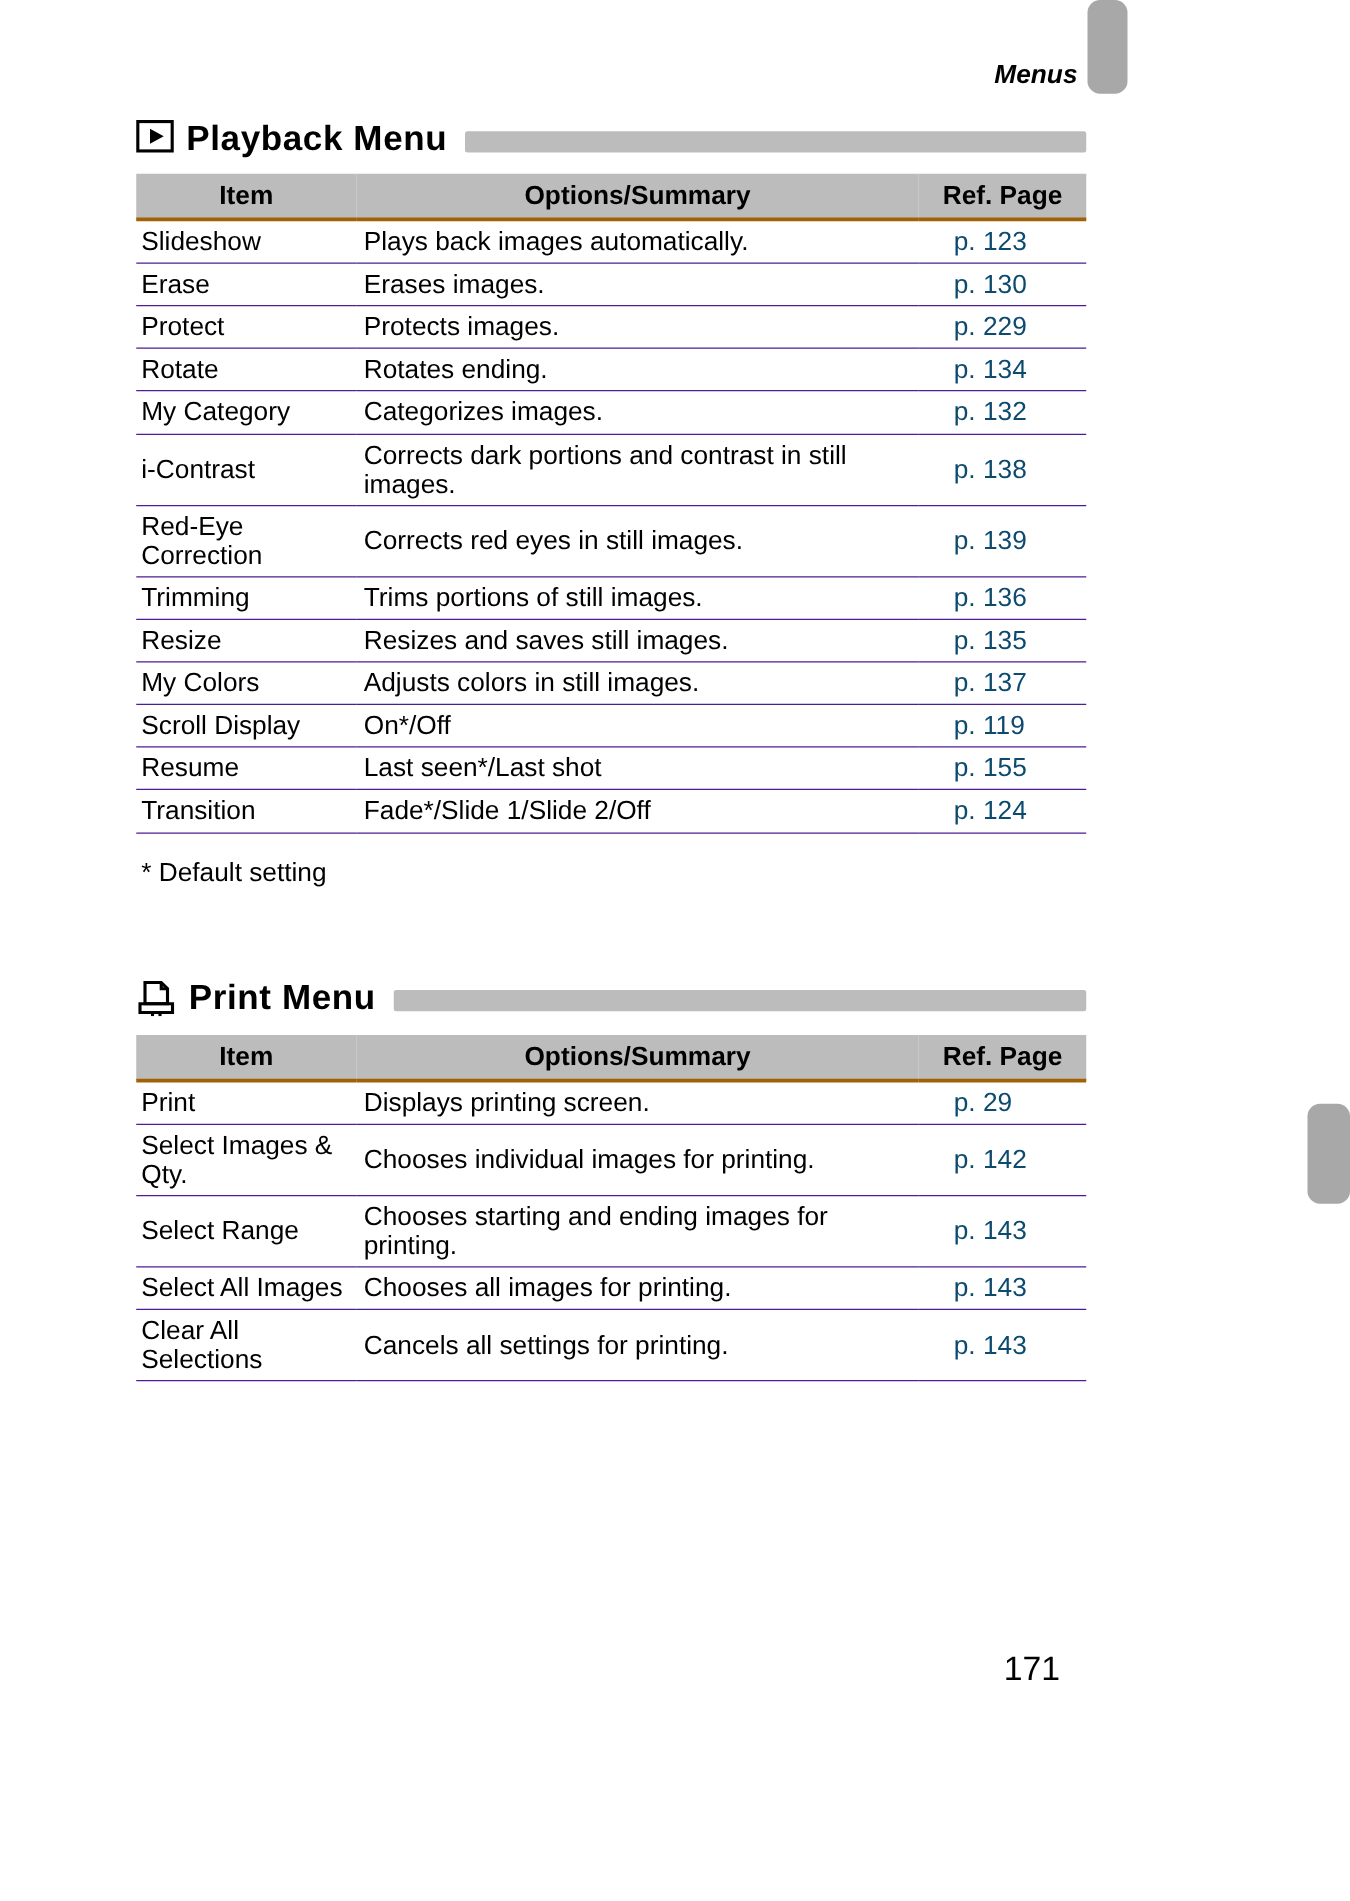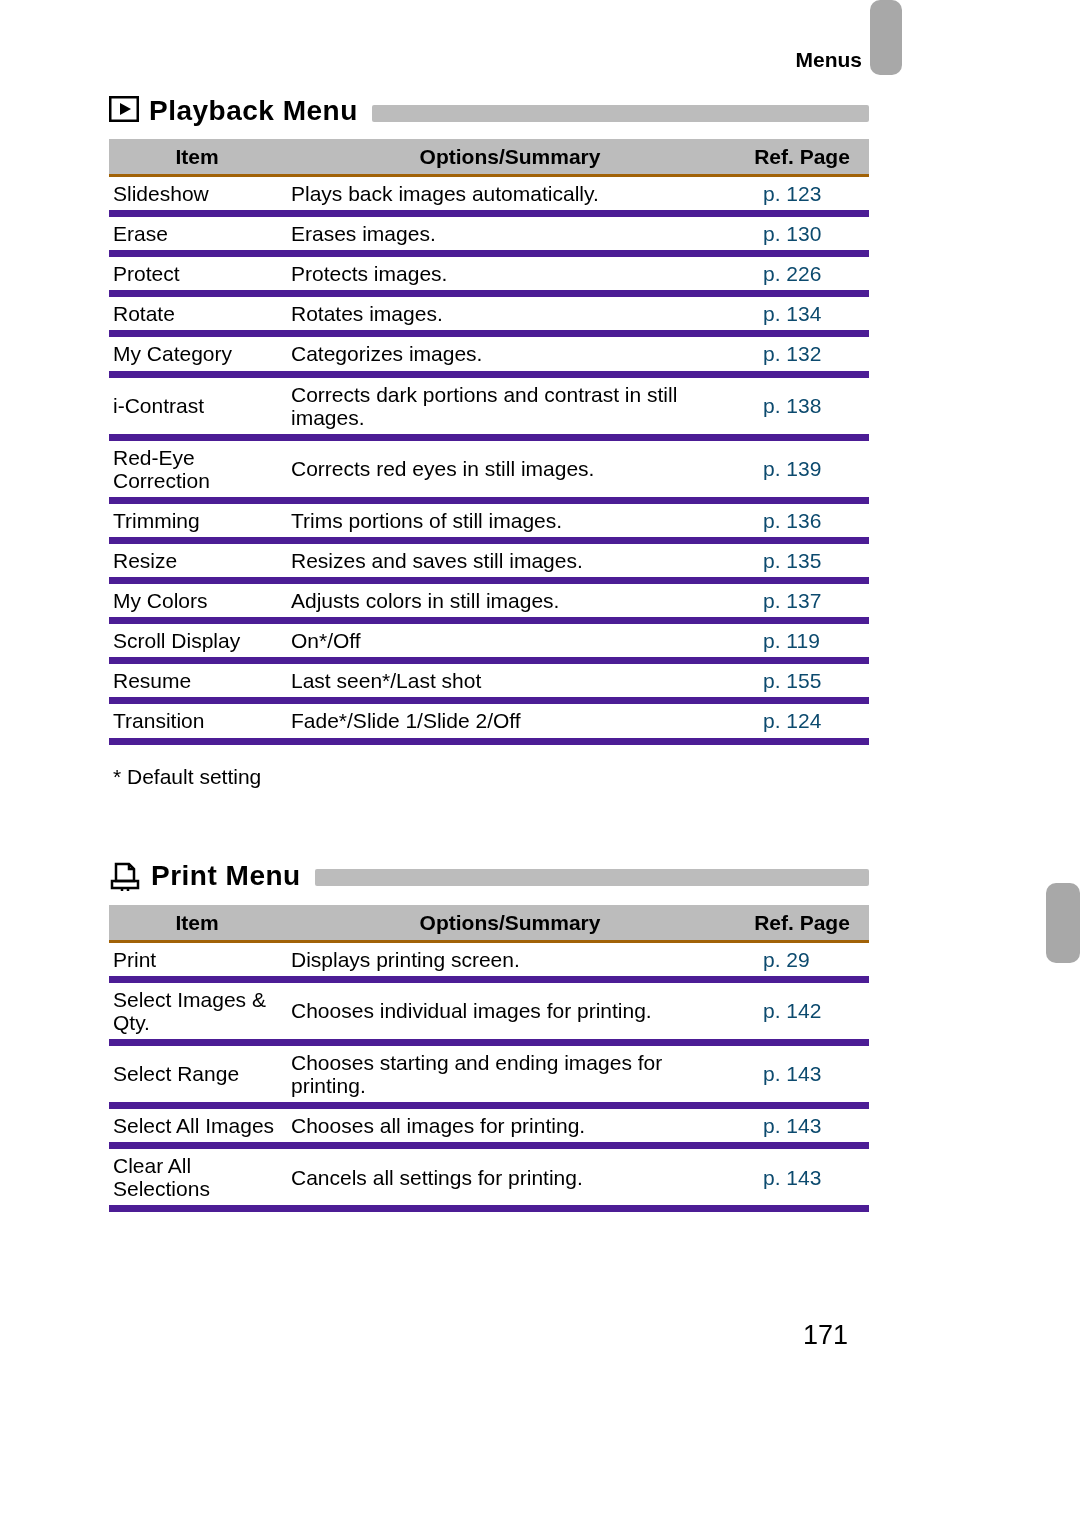--- a/index.html
+++ b/index.html
@@ -21,20 +21,21 @@
     background: #a8a8a8;
     border-radius: 10px;
   }
   .tab-top { top: 0; right: 178px; width: 32px; height: 75px;}
   .tab-side { top: 883px; right: 0; width: 34px; height: 80px; }
   .section-label {
     position: absolute;
     top: 48px; right: 218px;
     font-family: Arial, Helvetica, sans-serif;
     font-weight: bold;
+    font-style: italic;
     font-size: 21px;
     color: #000;
   }
   .content {
     position: absolute;
     top: 95px; left: 109px;
     width: 760px;
   }
   .menu-heading {
     display: flex;
@@ -72,21 +73,21 @@
     line-height: 1.1;
   }
   table.menu th {
     background: #bcbcbc;
     font-weight: bold;
     text-align: center;
     padding: 6px 6px;
     border-bottom: 3px solid #a16207;
   }
   table.menu td {
-    border-bottom: 7px solid #4c1d95;
+    border-bottom: 1px solid #4c1d95;
     padding: 5px 6px 5px 6px;
     vertical-align: middle;
   }
   table.menu td.col-item  { width: 176px; padding-left: 4px;}
   table.menu td.col-opt   { width: 450px; padding-left: 6px;}
   table.menu td.col-ref   { width: 134px; text-align: left; padding-left: 28px;}
   table.menu th.col-item  { width: 176px; }
   table.menu th.col-opt   { width: 450px; }
   table.menu th.col-ref   { width: 134px; }
   .ref-link { color: #0c4a6e; }
@@ -140,25 +141,25 @@
             <td class="col-ref"><span class="ref-link">p. 123</span></td>
           </tr>
           <tr>
             <td class="col-item">Erase</td>
             <td class="col-opt">Erases images.</td>
             <td class="col-ref"><span class="ref-link">p. 130</span></td>
           </tr>
           <tr>
             <td class="col-item">Protect</td>
             <td class="col-opt">Protects images.</td>
-            <td class="col-ref"><span class="ref-link">p. 226</span></td>
+            <td class="col-ref"><span class="ref-link">p. 229</span></td>
           </tr>
           <tr>
             <td class="col-item">Rotate</td>
-            <td class="col-opt">Rotates images.</td>
+            <td class="col-opt">Rotates ending.</td>
             <td class="col-ref"><span class="ref-link">p. 134</span></td>
           </tr>
           <tr>
             <td class="col-item">My Category</td>
             <td class="col-opt">Categorizes images.</td>
             <td class="col-ref"><span class="ref-link">p. 132</span></td>
           </tr>
           <tr>
             <td class="col-item">i-Contrast</td>
             <td class="col-opt">Corrects dark portions and contrast in still images.</td>

